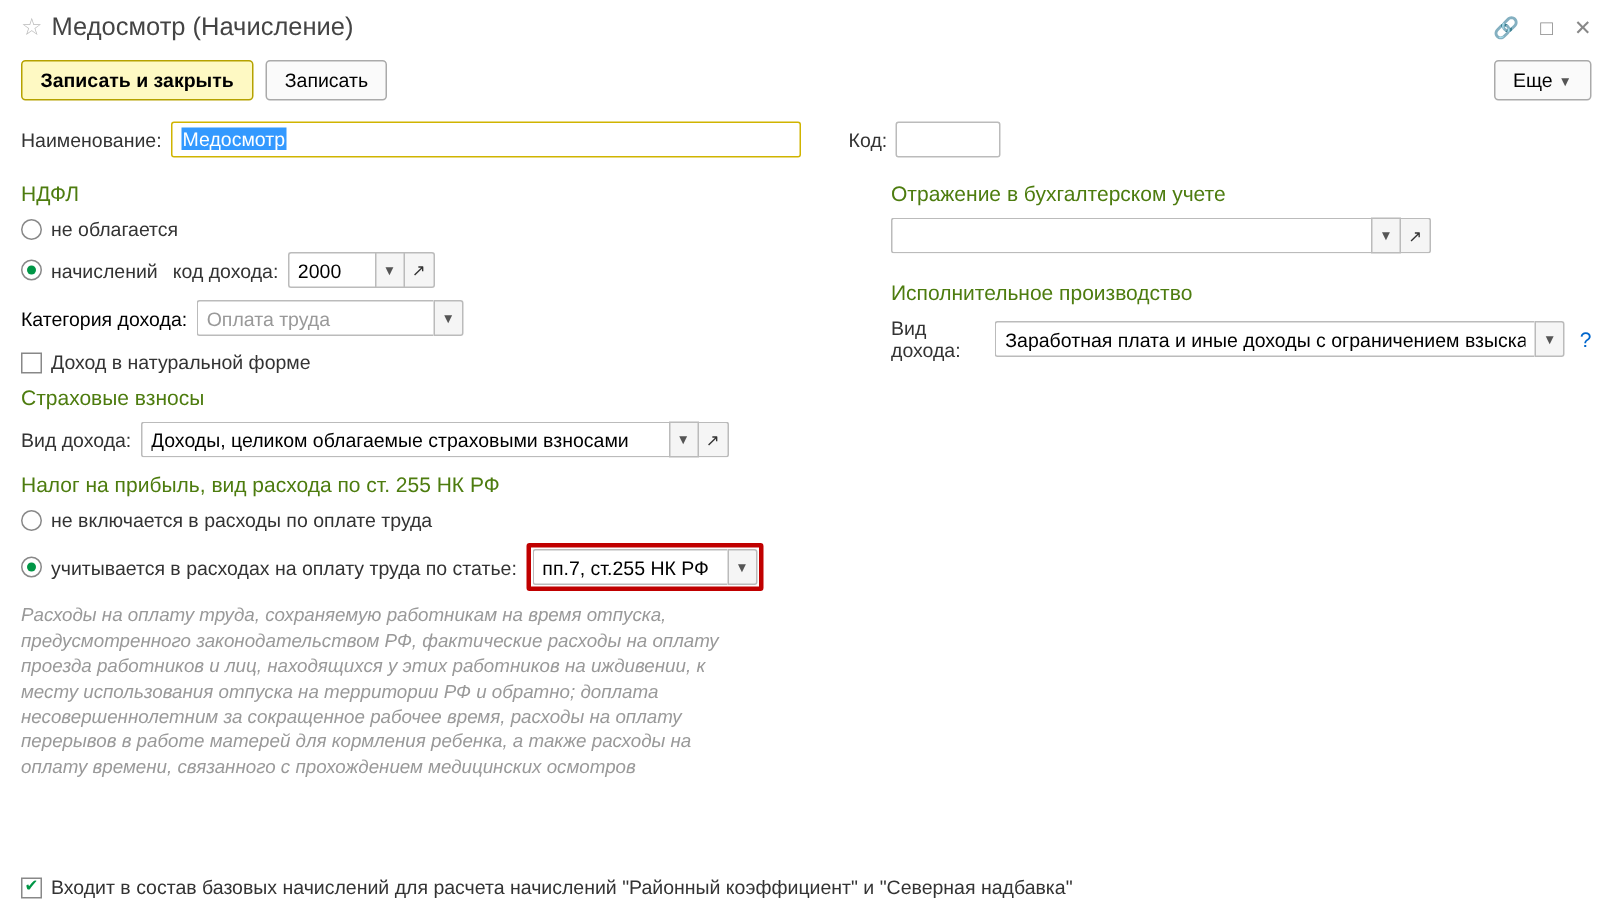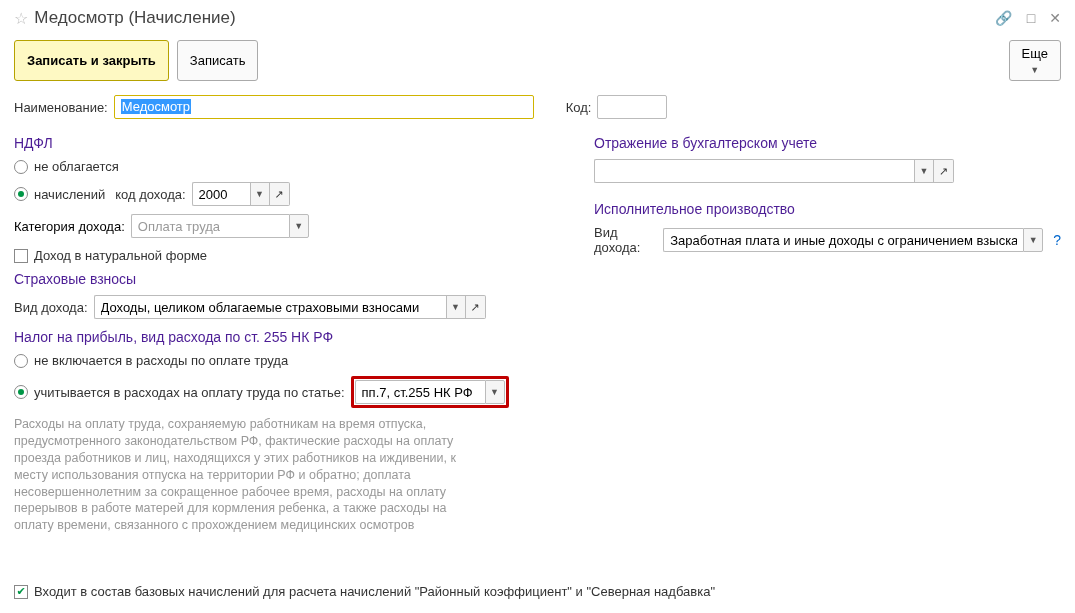--- a/index.html
+++ b/index.html
@@ -37,21 +37,21 @@
     padding: 5px 12px;
     background: #fafafa;
     cursor: pointer;
     font-size: 13px;
   }
   .btn-primary {
     background: #fef9c3;
     border-color: #b5a200;
     font-weight: bold;
   }
-  .btn-more { display: flex; align-items: center; gap: 4px; flex-direction: column; }
+  .btn-more { display: flex; align-items: center; gap: 4px; }
   .row { display: flex; align-items: center; margin-bottom: 10px; gap: 6px; }
   .label { color: #333; }
   .label-disabled { color: #000000; }
   .input {
     border: 1px solid #bbb;
     border-radius: 2px;
     padding: 3px 6px;
     font-size: 13px;
     height: 24px;
     background: #fff;
@@ -62,21 +62,21 @@
   }
   .input-active .selected-text {
     background: #3399ff;
     color: #fff;
     padding: 0 1px;
   }
   .columns { display: flex; gap: 40px; }
   .col-left { width: 540px; }
   .col-right { flex: 1; }
   .section-title {
-    color: #4c1d95;
+    color: #4d7c0f;
     font-size: 14px;
     margin: 6px 0 8px 0;
   }
   .radio-row { display: flex; align-items: center; gap: 6px; margin-bottom: 8px; }
   .radio {
     width: 14px; height: 14px;
     border: 1px solid #888;
     border-radius: 50%;
     display: inline-flex;
     align-items: center;
@@ -117,20 +117,21 @@
     display: inline-flex;
     padding: 1px;
     border-radius: 2px;
   }
   .desc-text {
     color: #999;
     font-size: 12.5px;
     line-height: 1.35;
     margin-top: 8px;
     max-width: 470px;
+    font-style: italic;
   }
   .footer-check {
     position: absolute;
     bottom: 14px;
     left: 14px;
     display: flex;
     align-items: center;
     gap: 6px;
   }
   .help-icon { color: #0066cc; font-size: 14px; margin-left: 4px; cursor: pointer; }

